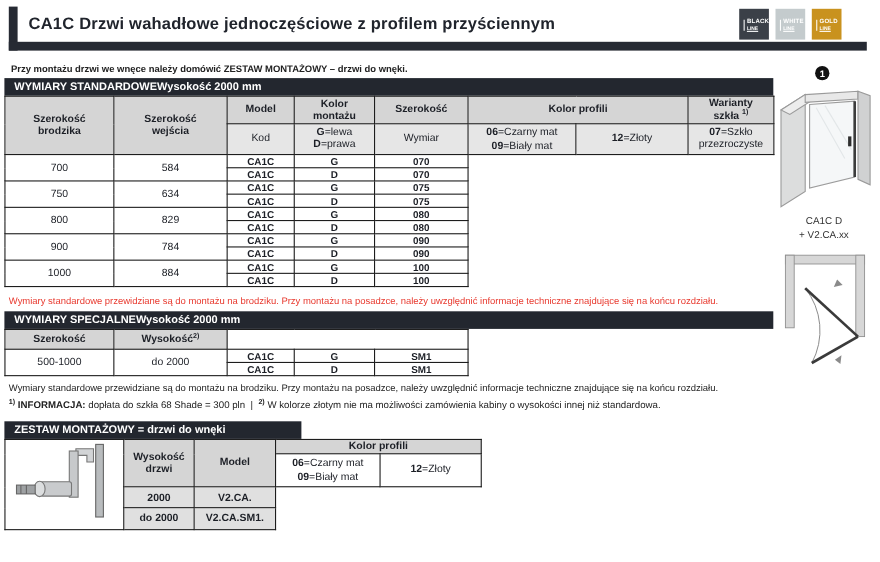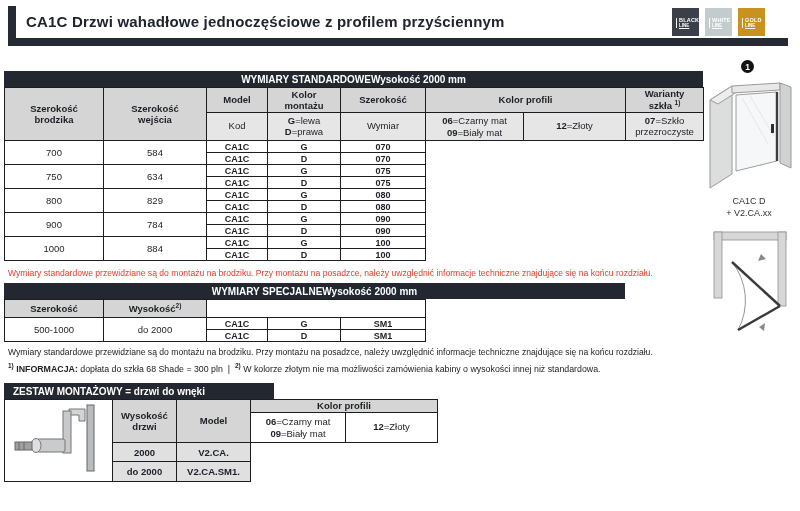--- a/index.html
+++ b/index.html
@@ -19,21 +19,21 @@
   .badge .inner { border-left:1.5px solid rgba(255,255,255,.95); padding-left:2px; line-height:1; }
   .badge .nm { font-size:5.5px; font-weight:bold; letter-spacing:.2px; }
   .badge .ln { font-size:4.5px; font-weight:bold; text-decoration:underline; }
   .badge-black { background:#3b4048; }
   .badge-white { background:#c4cbcd; }
   .badge-gold  { background:#c9921e; }
 
   .intro-note { left:10px; top:57px; font-size:8.6px; font-weight:bold; color:#222; white-space:nowrap; }
 
   
-  .secbar { height:16px; background:#23272f; color:#fff; display:flex; justify-content:center;
+  .secbar { height:16px; background:#23272f; color:#fff; display:flex; justify-content:flex-start;
             align-items:center; padding:0 9px; font-weight:bold; font-size:10px; white-space:nowrap; }
 
   
   table { border-collapse:collapse; table-layout:fixed; }
   .t td, .t th { border:1px solid #1d1d1d; text-align:center; vertical-align:middle; padding:0; overflow:hidden; }
   .hdr1 { background:#d5d5d5; font-weight:bold; font-size:9.5px; line-height:1.2; }
   .hdr2 { background:#e6e6e6; font-size:9.5px; font-weight:normal; line-height:1.15; }
   .hdr2 b, .codecell b { font-weight:bold; }
   .codecell { background:#e6e6e6; font-size:9.5px; text-align:left; padding-left:6px; line-height:1.25; }
   .num  { font-size:9.5px; }
@@ -74,20 +74,21 @@
     </div>
     <div class="badge badge-gold">
       <div class="inner">
           <div class="nm">GOLD</div>
           <div class="ln">LINE</div>
         </div>
     </div>
   </div>
   <div class="abs title-rule"></div>
 
+  <div class="abs intro-note">Przy montażu drzwi we wnęce należy domówić ZESTAW MONTAŻOWY – drzwi do wnęki.</div>
 
   <div class="abs secbar" style="left:4px; top:71px; width:699px;">
     <span>WYMIARY STANDARDOWE</span>
     <span>Wysokość 2000 mm</span>
   </div>
 
   <table class="t abs" style="left:4px; top:87px; width:699px;">
     <colgroup>
       <col style="width:99px">
         <col style="width:103px">
@@ -200,21 +201,21 @@
     <tr style="height:12px">
       <td class="bcell">CA1C</td>
       <td class="bcell">D</td>
       <td class="bcell">100</td>
     </tr>
   </tbody>
     </table>
 
   <div class="abs rednote" style="left:8px; top:268px;">Wymiary standardowe przewidziane są do montażu na brodziku. Przy montażu na posadzce, należy uwzględnić informacje techniczne znajdujące się na końcu rozdziału.</div>
 
-  <div class="abs secbar" style="left:4px; top:283px; width:621px;">
+  <div class="abs secbar" style="left:4px; top:283px; width:699px;">
     <span>WYMIARY SPECJALNE</span>
     <span>Wysokość 2000 mm</span>
   </div>
 
   <table class="t abs" style="left:4px; top:299px; width:421px;">
     <colgroup>
       <col style="width:99px">
         <col style="width:103px">
         <col style="width:61px">
         <col style="width:73px">

